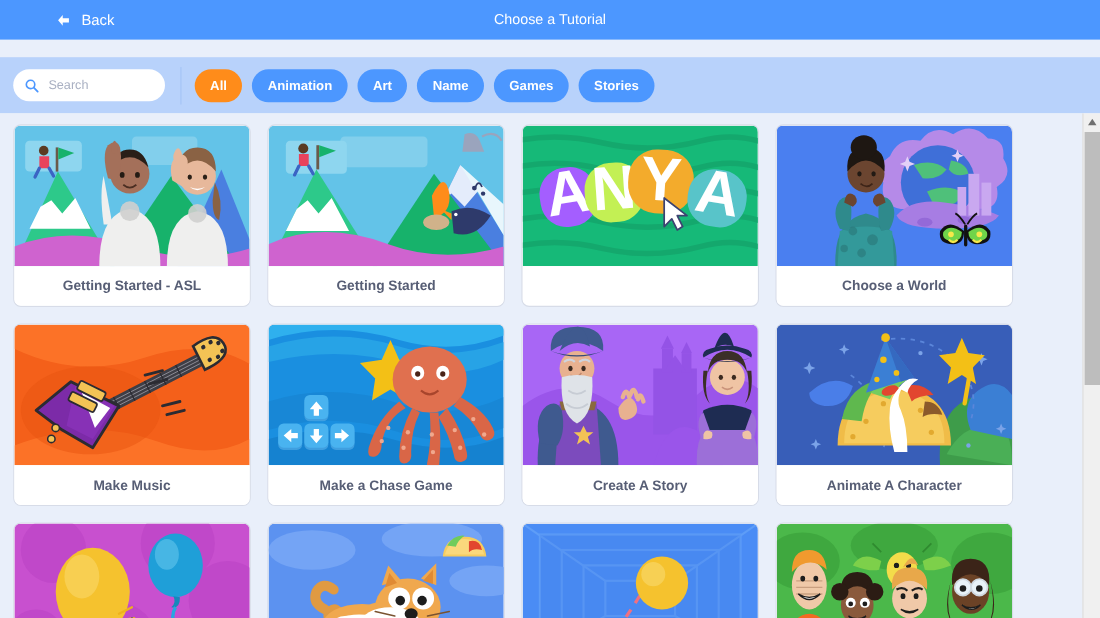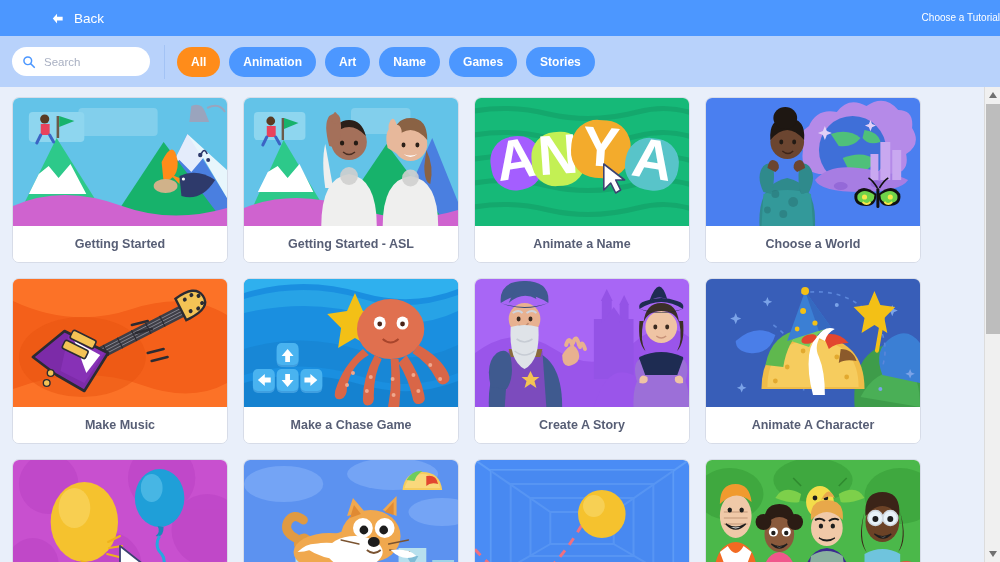--- a/index.html
+++ b/index.html
@@ -22,30 +22,31 @@
   .back-btn {
     display: flex; align-items: center; gap: 9px;
     padding: 0 14px; height: 36px;
     color: #ffffff; font-size: 13.5px;
     cursor: pointer; user-select: none;
   }
   .back-arrow { display: block; width: 15px; height: 15px; }
   .header-title {
     position: absolute; left: 0; right: 0; top: 0;
     height: 36px; line-height: 36px;
-    text-align: right; color: #ffffff; font-size: 10px;
+    text-align: center; color: #ffffff; font-size: 13px;
     pointer-events: none;
   }
 
   
   .filterbar {
     height: 51px;
     background: #b8d2fb;
     display: flex; align-items: center;
     padding: 0 12px;
+    margin-top: 16px;
   }
   .search-wrap {
     position: relative;
     width: 138px; height: 29px;
     background: #ffffff;
     border-radius: 15px;
     display: flex; align-items: center;
     padding: 0 10px;
     flex: none;
   }
@@ -177,20 +178,63 @@
         <span>Games</span>
       </div>
     <div class="pill">
         <span>Stories</span>
       </div>
   </div>
 </div>
 
 <div class="content">
   <div class="grid">
+
+    <div class="card">
+      <div class="card-thumb">
+        <svg viewBox="0 0 216 128" preserveAspectRatio="none">
+          <rect width="216" height="128" fill="#63c3e8"></rect>
+          <rect x="108" y="10" width="60" height="26" rx="4" fill="#82cfec"></rect>
+          <rect x="10" y="14" width="52" height="28" rx="4" fill="#8ed6ef"></rect>
+          <path d="M150 128 L190 40 L216 104 L216 128 Z" fill="#4a7fe0"></path>
+          <path d="M88 128 L144 46 L206 128 Z" fill="#17b26b"></path>
+          <path d="M0 128 L40 42 L92 128 Z" fill="#2dc98a"></path>
+          <path d="M40 42 L24 74 L34 68 L44 80 L56 66 L70 94 L14 94 Z" fill="#ffffff"></path>
+          <path d="M0 128 L0 110 Q50 90 112 110 Q164 128 216 112 L216 128 Z" fill="#cf63cf"></path>
+          <rect x="38" y="20" width="2.4" height="22" fill="#6b5a4a"></rect>
+          <path d="M40.4 20 L55 25 L40.4 31 Z" fill="#17b26b"></path>
+          <circle cx="27" cy="23" r="4.4" fill="#5a3a22"></circle>
+          <path d="M23 28 h9 v11 h-9 z" fill="#e8425c"></path>
+          <path d="M23 39 l-4 8 M32 39 l4 7" stroke="#3b64c4" stroke-width="3" stroke-linecap="round"></path>
+
+          <path d="M78 128 q0 -48 28 -52 q28 4 28 52 Z" fill="#efefee"></path>
+          <circle cx="106" cy="44" r="18" fill="#a4705a"></circle>
+          <path d="M89 38 q17 -18 34 0 q-4 -16 -17 -16 q-13 0 -17 16 z" fill="#2a1f18"></path>
+          <ellipse cx="99" cy="45" rx="2.2" ry="2.6" fill="#241b14"></ellipse>
+          <ellipse cx="113" cy="45" rx="2.2" ry="2.6" fill="#241b14"></ellipse>
+          <path d="M100 54 q6 5 12 0" stroke="#4b2e22" stroke-width="1.6" fill="none"></path>
+          <path d="M82 90 q-4 -28 0 -44 l8 44 z" fill="#efefee"></path>
+          <path d="M86 48 q-6 -22 0 -30 q8 -6 11 2 q3 16 -3 30 z" fill="#a4705a"></path>
+          <path d="M89 20 q3 -12 6 0 q1 6 -3 6 q-4 0 -3 -6 z" fill="#a4705a"></path>
+          <circle cx="106" cy="78" r="9" fill="#cfcfce" opacity=".9"></circle>
+
+          <path d="M140 128 q0 -46 28 -50 q28 4 28 50 Z" fill="#efefee"></path>
+          <circle cx="168" cy="46" r="17" fill="#e7b89b"></circle>
+          <path d="M151 42 q17 -20 34 0 q0 -22 -17 -22 q-17 0 -17 22 z" fill="#8a6244"></path>
+          <path d="M184 52 q8 16 4 34 q-6 -2 -6 -18 z" fill="#8a6244"></path>
+          <ellipse cx="161" cy="47" rx="2" ry="2.4" fill="#2b2018"></ellipse>
+          <ellipse cx="175" cy="47" rx="2" ry="2.4" fill="#2b2018"></ellipse>
+          <path d="M161 56 q7 6 14 0 q-7 3 -14 0 z" fill="#fff"></path>
+          <path d="M145 50 q-4 -16 4 -22 q8 -4 10 4 q2 14 -4 24 z" fill="#e7b89b"></path>
+          <path d="M146 27 q4 -12 8 -1 q1 7 -4 7 q-5 0 -4 -6 z" fill="#e7b89b"></path>
+          <circle cx="168" cy="80" r="8.5" fill="#cfcfce" opacity=".9"></circle>
+        </svg>
+      </div>
+      <div class="card-label">Getting Started - ASL</div>
+    </div>
 
     <div class="card">
       <div class="card-thumb">
         <svg viewBox="0 0 216 128" preserveAspectRatio="none">
           <rect width="216" height="128" fill="#63c3e8"></rect>
           <rect x="66" y="10" width="80" height="28" rx="4" fill="#82cfec"></rect>
           <rect x="16" y="14" width="56" height="30" rx="4" fill="#8ed6ef"></rect>
           <path d="M130 128 L176 36 L216 100 L216 128 Z" fill="#4a7fe0"></path>
           <path d="M176 36 L160 68 L168 62 L180 74 L192 60 L216 100 L216 72 Z" fill="#ffffff" opacity=".85"></path>
           <path d="M96 128 L152 44 L216 128 Z" fill="#17b26b"></path>
@@ -213,63 +257,20 @@
           <path d="M180 8 q10 -4 14 6 l4 10 h-20 z" fill="#9aa4bd"></path>
           <path d="M214 14 q-6 -10 -18 -4" stroke="#9aa4bd" stroke-width="2" fill="none"></path>
         </svg>
       </div>
       <div class="card-label">Getting Started</div>
     </div>
 
     <div class="card">
       <div class="card-thumb">
         <svg viewBox="0 0 216 128" preserveAspectRatio="none">
-          <rect width="216" height="128" fill="#63c3e8"></rect>
-          <rect x="108" y="10" width="60" height="26" rx="4" fill="#82cfec"></rect>
-          <rect x="10" y="14" width="52" height="28" rx="4" fill="#8ed6ef"></rect>
-          <path d="M150 128 L190 40 L216 104 L216 128 Z" fill="#4a7fe0"></path>
-          <path d="M88 128 L144 46 L206 128 Z" fill="#17b26b"></path>
-          <path d="M0 128 L40 42 L92 128 Z" fill="#2dc98a"></path>
-          <path d="M40 42 L24 74 L34 68 L44 80 L56 66 L70 94 L14 94 Z" fill="#ffffff"></path>
-          <path d="M0 128 L0 110 Q50 90 112 110 Q164 128 216 112 L216 128 Z" fill="#cf63cf"></path>
-          <rect x="38" y="20" width="2.4" height="22" fill="#6b5a4a"></rect>
-          <path d="M40.4 20 L55 25 L40.4 31 Z" fill="#17b26b"></path>
-          <circle cx="27" cy="23" r="4.4" fill="#5a3a22"></circle>
-          <path d="M23 28 h9 v11 h-9 z" fill="#e8425c"></path>
-          <path d="M23 39 l-4 8 M32 39 l4 7" stroke="#3b64c4" stroke-width="3" stroke-linecap="round"></path>
-
-          <path d="M78 128 q0 -48 28 -52 q28 4 28 52 Z" fill="#efefee"></path>
-          <circle cx="106" cy="44" r="18" fill="#a4705a"></circle>
-          <path d="M89 38 q17 -18 34 0 q-4 -16 -17 -16 q-13 0 -17 16 z" fill="#2a1f18"></path>
-          <ellipse cx="99" cy="45" rx="2.2" ry="2.6" fill="#241b14"></ellipse>
-          <ellipse cx="113" cy="45" rx="2.2" ry="2.6" fill="#241b14"></ellipse>
-          <path d="M100 54 q6 5 12 0" stroke="#4b2e22" stroke-width="1.6" fill="none"></path>
-          <path d="M82 90 q-4 -28 0 -44 l8 44 z" fill="#efefee"></path>
-          <path d="M86 48 q-6 -22 0 -30 q8 -6 11 2 q3 16 -3 30 z" fill="#a4705a"></path>
-          <path d="M89 20 q3 -12 6 0 q1 6 -3 6 q-4 0 -3 -6 z" fill="#a4705a"></path>
-          <circle cx="106" cy="78" r="9" fill="#cfcfce" opacity=".9"></circle>
-
-          <path d="M140 128 q0 -46 28 -50 q28 4 28 50 Z" fill="#efefee"></path>
-          <circle cx="168" cy="46" r="17" fill="#e7b89b"></circle>
-          <path d="M151 42 q17 -20 34 0 q0 -22 -17 -22 q-17 0 -17 22 z" fill="#8a6244"></path>
-          <path d="M184 52 q8 16 4 34 q-6 -2 -6 -18 z" fill="#8a6244"></path>
-          <ellipse cx="161" cy="47" rx="2" ry="2.4" fill="#2b2018"></ellipse>
-          <ellipse cx="175" cy="47" rx="2" ry="2.4" fill="#2b2018"></ellipse>
-          <path d="M161 56 q7 6 14 0 q-7 3 -14 0 z" fill="#fff"></path>
-          <path d="M145 50 q-4 -16 4 -22 q8 -4 10 4 q2 14 -4 24 z" fill="#e7b89b"></path>
-          <path d="M146 27 q4 -12 8 -1 q1 7 -4 7 q-5 0 -4 -6 z" fill="#e7b89b"></path>
-          <circle cx="168" cy="80" r="8.5" fill="#cfcfce" opacity=".9"></circle>
-        </svg>
-      </div>
-      <div class="card-label">Getting Started - ASL</div>
-    </div>
-
-    <div class="card">
-      <div class="card-thumb">
-        <svg viewBox="0 0 216 128" preserveAspectRatio="none">
           <rect width="216" height="128" fill="#16b978"></rect>
           <g stroke="#14a86d" stroke-width="5" fill="none" stroke-linecap="round">
             <path d="M-6 14 q40 -8 80 2 q44 10 90 -2 q30 -8 58 2"></path>
             <path d="M-6 38 q40 -8 80 2 q44 10 90 -2 q30 -8 58 2"></path>
             <path d="M-6 62 q40 -8 80 2 q44 10 90 -2 q30 -8 58 2"></path>
             <path d="M-6 86 q40 -8 80 2 q44 10 90 -2 q30 -8 58 2"></path>
             <path d="M-6 110 q40 -8 80 2 q44 10 90 -2 q30 -8 58 2"></path>
           </g>
           <g font-family="'Liberation Sans',sans-serif" font-weight="bold" font-size="56" fill="#ffffff" text-anchor="middle">
             <g transform="rotate(-9 44 78)">
@@ -285,21 +286,20 @@
               <text x="126" y="68">Y</text>
             </g>
             <g transform="rotate(9 176 76)">
               <rect x="150" y="40" width="54" height="52" rx="24" fill="#58c4c9"></rect>
               <text x="177" y="80">A</text>
             </g>
           </g>
           <path d="M130 66 L130 92 L137 85 L142 95 L147 92 L142 82 L151 82 Z" fill="#ffffff" stroke="#3c4371" stroke-width="1.6" stroke-linejoin="round"></path>
         </svg>
       </div>
-      <div class="card-label">Animate a Name</div>
     </div>
 
     <div class="card">
       <div class="card-thumb">
         <svg viewBox="0 0 216 128" preserveAspectRatio="none">
           <rect width="216" height="128" fill="#4a7ff0"></rect>
           <path d="M104 28 q8 -18 28 -14 q12 -16 30 -6 q18 -12 32 4 q16 0 14 18 q10 16 -6 26 q4 20 -16 20 l-72 0 q-20 -4 -16 -24 q-14 -10 6 -24 z" fill="#b58ae8"></path>
           <circle cx="148" cy="52" r="34" fill="#3f6fd8"></circle>
           <path d="M126 36 q18 -6 30 4 q-8 10 -22 8 z" fill="#4fc07a"></path>
           <path d="M138 60 q20 -8 34 2 q-10 16 -28 10 z" fill="#4fc07a"></path>

